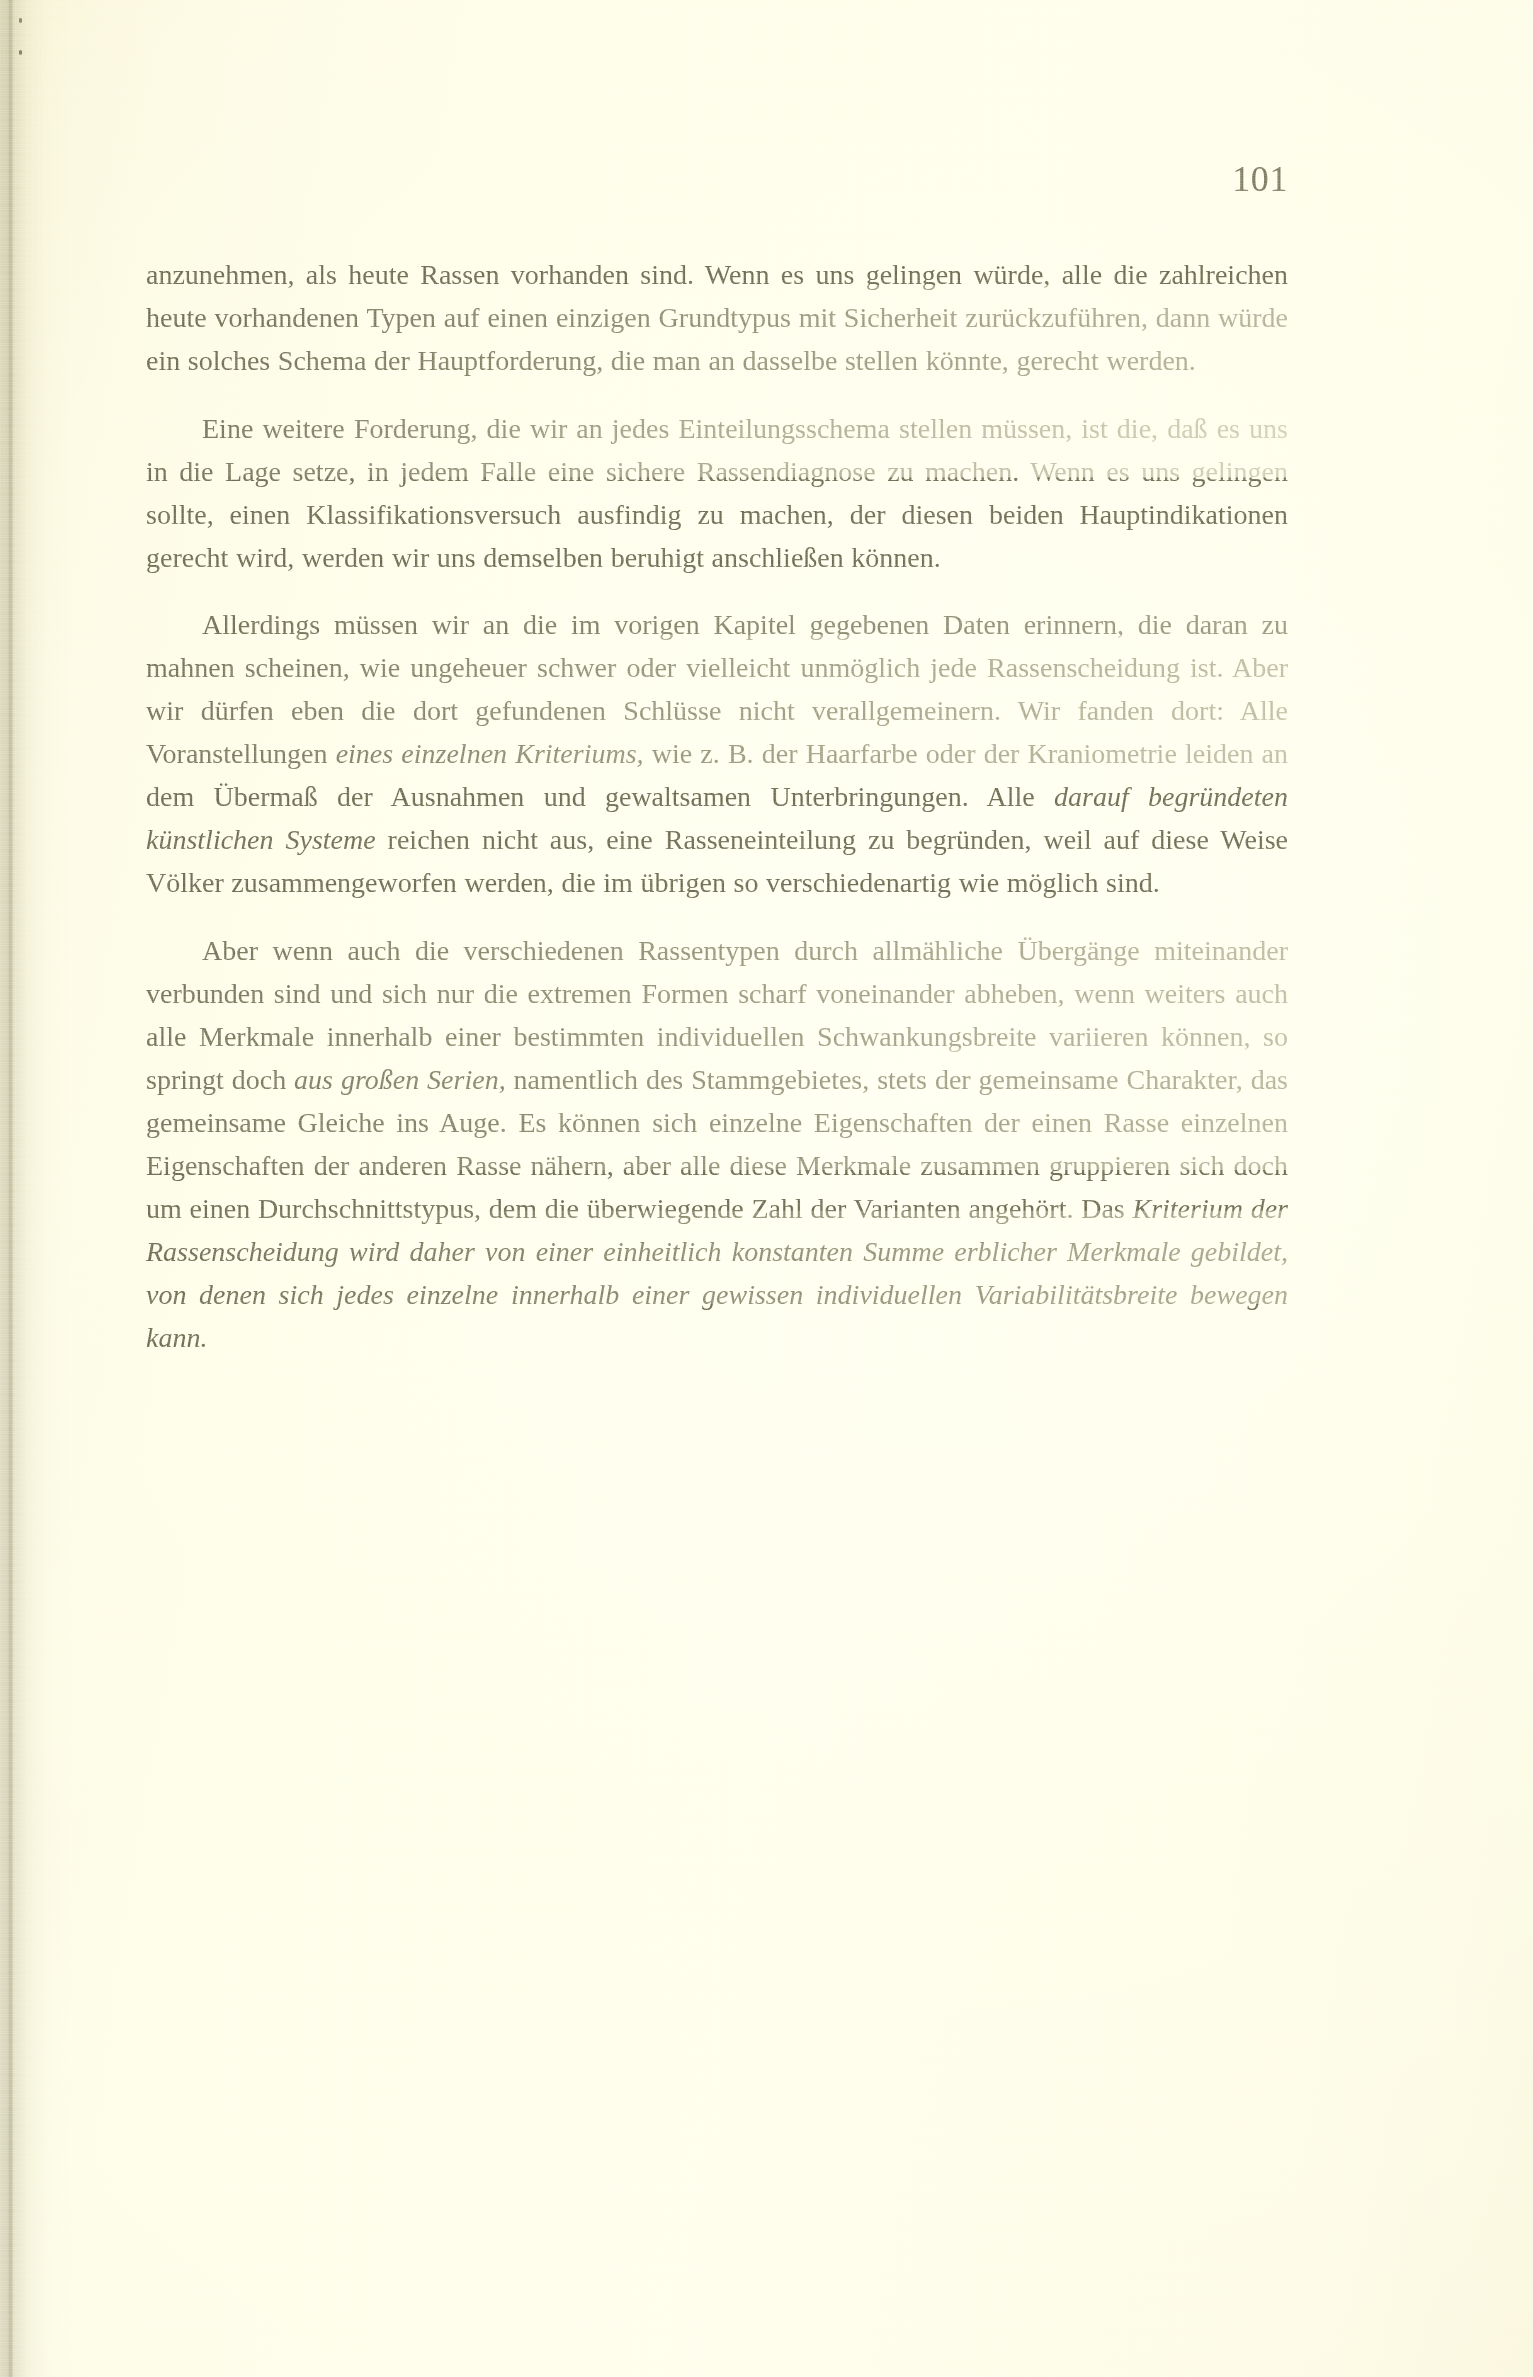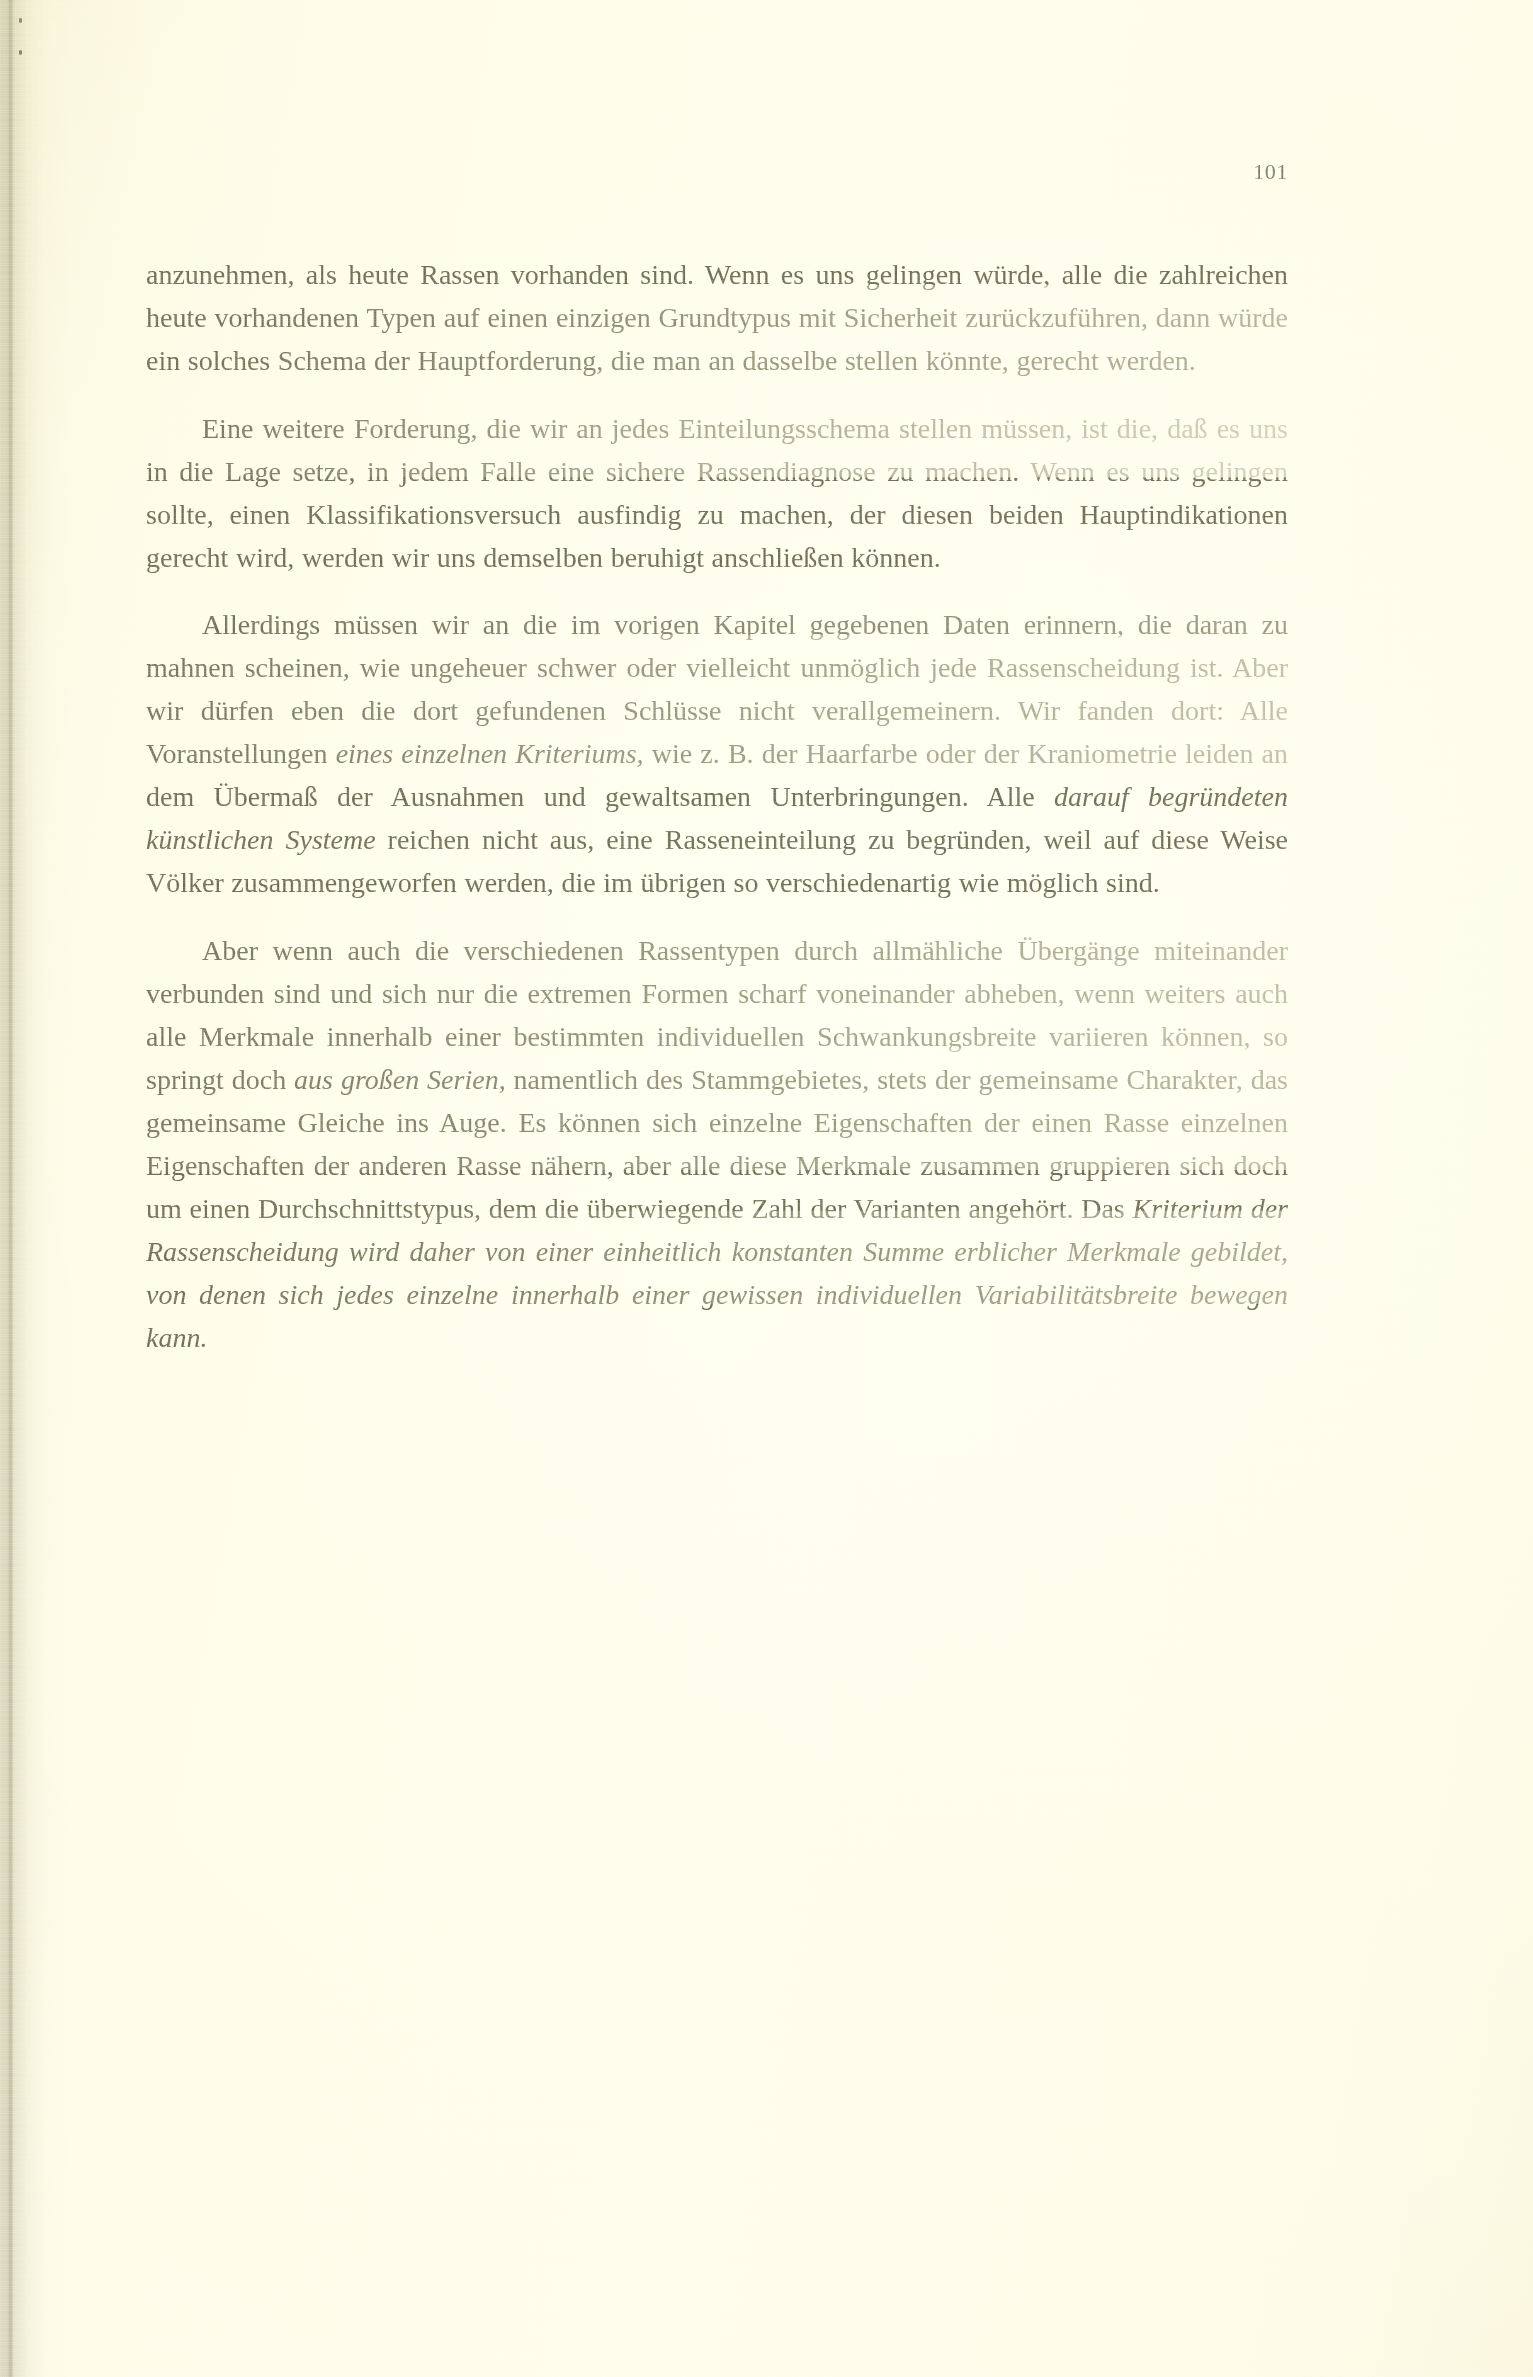--- a/index.html
+++ b/index.html
@@ -67,21 +67,21 @@
     left: 146px;
     top: 0;
     width: 1142px;
     height: 100%;
   }
 
   #page-number {
     position: absolute;
     top: 161px;
     right: 0;
-    font-size: 22px;
+    font-size: 36px;
     letter-spacing: 0.6px;
     color: #7e7c62;
     line-height: 1;
   }
 
   #body-text {
     position: absolute;
     top: 253px;
     left: 0;
     width: 1142px;

